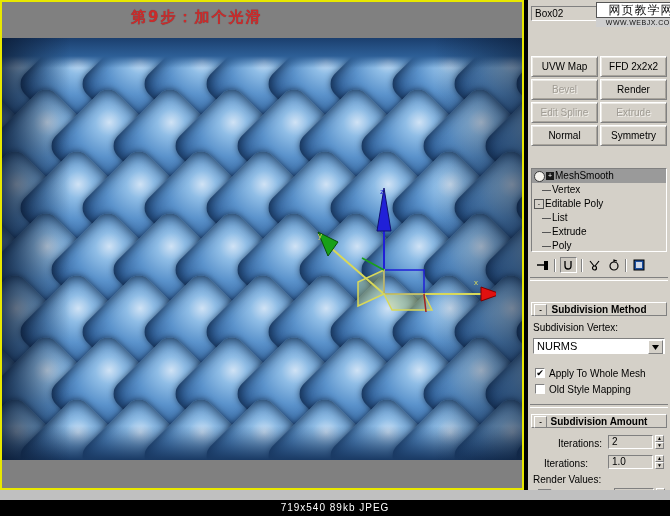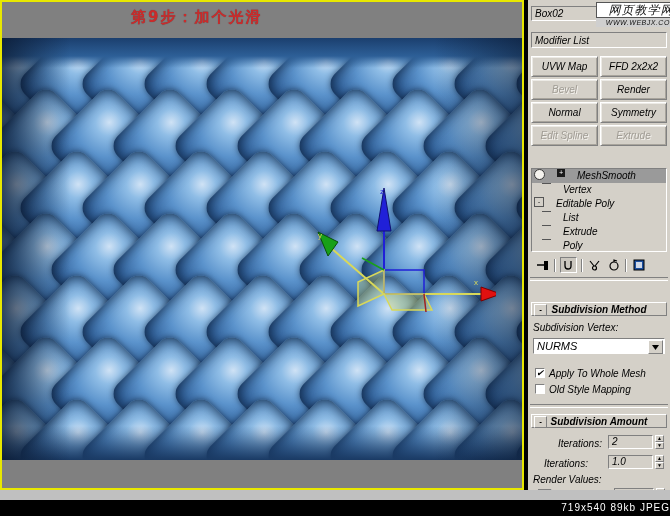--- a/index.html
+++ b/index.html
@@ -34,21 +34,21 @@
   .vp-title{position:absolute;left:131px;top:8px;color:#cc2a2a;
             font-size:15px;font-weight:bold;letter-spacing:2px;
             font-family:"DejaVu Sans","Liberation Sans",sans-serif;
             text-shadow:0 0 1px rgba(0,0,0,.4);z-index:30;}
 
   
   .gizmo{position:absolute;left:296px;top:186px;width:200px;height:130px;z-index:35;}
 
   
   .panel{position:absolute;left:528px;top:0;width:142px;height:500px;
-         background:#d4d0c8;font-size:10px;color:#000;overflow:hidden;font-style:italic;}
+         background:#d4d0c8;font-size:10px;color:#000;overflow:hidden;}
   .watermark{position:absolute;left:68px;top:2px;width:90px;height:26px;z-index:60;
              text-align:center;}
   .wm-cn{font-family:"DejaVu Sans","Liberation Sans",sans-serif;font-size:12px;
          color:#111;background:#fff;border:1px solid #555;line-height:14px;
          letter-spacing:1px;}
   .wm-en{font-size:7px;color:#111;background:#cfcfcf;letter-spacing:.5px;
          font-family:"Liberation Sans",sans-serif;line-height:9px;}
 
   .objname{position:absolute;left:3px;top:6px;width:115px;height:15px;
            background:#d4d0c8;border:1px solid #808080;
@@ -64,21 +64,21 @@
   .mbtn{width:67px;height:19px;line-height:19px;text-align:center;font-size:10px;
         background:#d4d0c8;border:1px solid;border-color:#fff #808080 #808080 #fff;
         box-shadow:inset 1px 1px 0 #eceae5, inset -1px -1px 0 #a8a49c;cursor:default;}
   .mbtn.dis{color:#a09c94;text-shadow:1px 1px 0 #f2f0ec;}
 
   .stack{position:absolute;left:3px;top:168px;width:136px;height:84px;
          background:#d4d0c8;border:1px solid #808080;
          border-right-color:#fff;border-bottom-color:#fff;box-sizing:border-box;
          overflow:hidden;}
   .srow{height:14px;line-height:14px;font-size:10px;padding-left:2px;
-        white-space:nowrap;display:flex;gap:12px;}
+        white-space:nowrap;display:flex;align-items:center;gap:1px;}
   .srow.sel{background:#9a9a9a;}
   .bulb{width:9px;height:9px;border-radius:50%;background:#f5f3ee;
         border:1px solid #3a3a3a;display:inline-block;flex:none;}
   .plusbox{width:8px;height:8px;background:#1a1a1a;color:#fff;font-size:7px;
            line-height:8px;text-align:center;display:inline-block;flex:none;}
   .minusbox{width:8px;height:8px;background:#d4d0c8;border:1px solid #555;
             font-size:7px;line-height:7px;text-align:center;display:inline-block;flex:none;}
   .subrow{padding-left:10px;color:#000;}
   .dash{display:inline-block;width:9px;border-top:1px solid #555;}
 
@@ -115,21 +115,21 @@
        box-sizing:border-box;font-size:10px;padding-left:3px;line-height:12px;}
   .numfield.dis{color:#8c8880;}
   .spin{position:absolute;width:9px;height:14px;display:flex;flex-direction:column;}
   .spin div{flex:1;background:#d4d0c8;border:1px solid;
        border-color:#fff #808080 #808080 #fff;display:flex;
        align-items:center;justify-content:center;font-size:5px;line-height:5px;}
 
   
   .graybar{position:absolute;left:0;top:490px;width:670px;height:10px;background:#c0c0c0;}
   .statusbar{position:absolute;left:0;top:500px;width:670px;height:16px;
-             background:#000;color:#fff;font-size:10px;text-align:right;
+             background:#000;color:#fff;font-size:10px;text-align:center;
              line-height:16px;letter-spacing:1px;}
 </style>
 </head>
 <body>
 
 <div class="screen">
 
   <div class="viewport">
 
     <div class="sofa">
@@ -254,38 +254,37 @@
       <line x1="88" y1="84" x2="66" y2="72" stroke="#18a018" stroke-width="1.5"></line>
     </svg>
 
     <div class="vp-yellow"></div>
   </div>
 
   <div class="panel">
 
     <div class="objname">Box02</div>
 
-    <div class="modlist">Modifier List</div>
 
     <div class="btngrid" id="modbtns">
         <div class="brow">
           <div class="mbtn">UVW Map</div>
           <div class="mbtn">FFD 2x2x2</div>
         </div>
         <div class="brow">
           <div class="mbtn dis">Bevel</div>
           <div class="mbtn">Render</div>
         </div>
         <div class="brow">
+          <div class="mbtn dis">Edit Spline</div>
+          <div class="mbtn dis">Extrude</div>
+        </div>
+        <div class="brow">
           <div class="mbtn">Normal</div>
           <div class="mbtn">Symmetry</div>
-        </div>
-        <div class="brow">
-          <div class="mbtn dis">Edit Spline</div>
-          <div class="mbtn dis">Extrude</div>
         </div>
       </div>
 
     <div class="stack" id="stacklist">
         <div class="srow sel">
           <span class="bulb"></span>
           <span class="plusbox">+</span>
           <span>MeshSmooth</span>
         </div>
         <div class="srow subrow">

